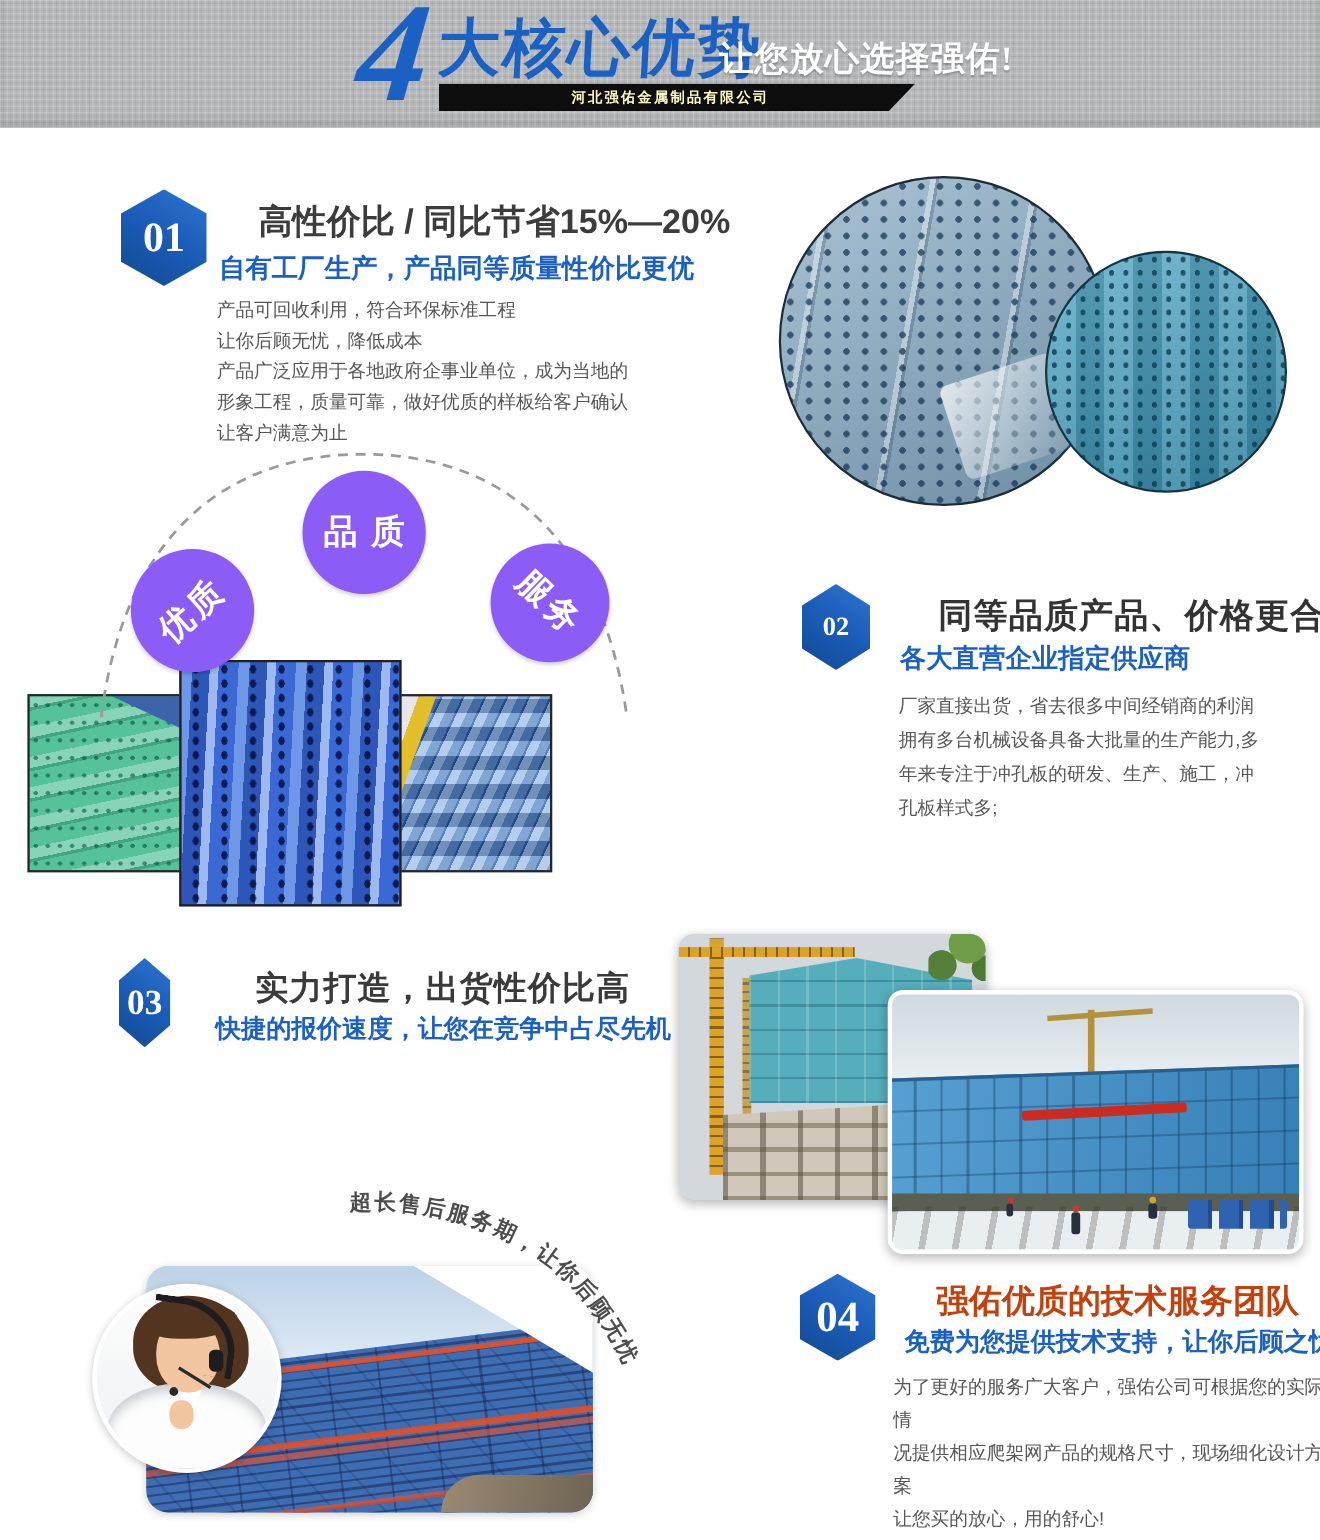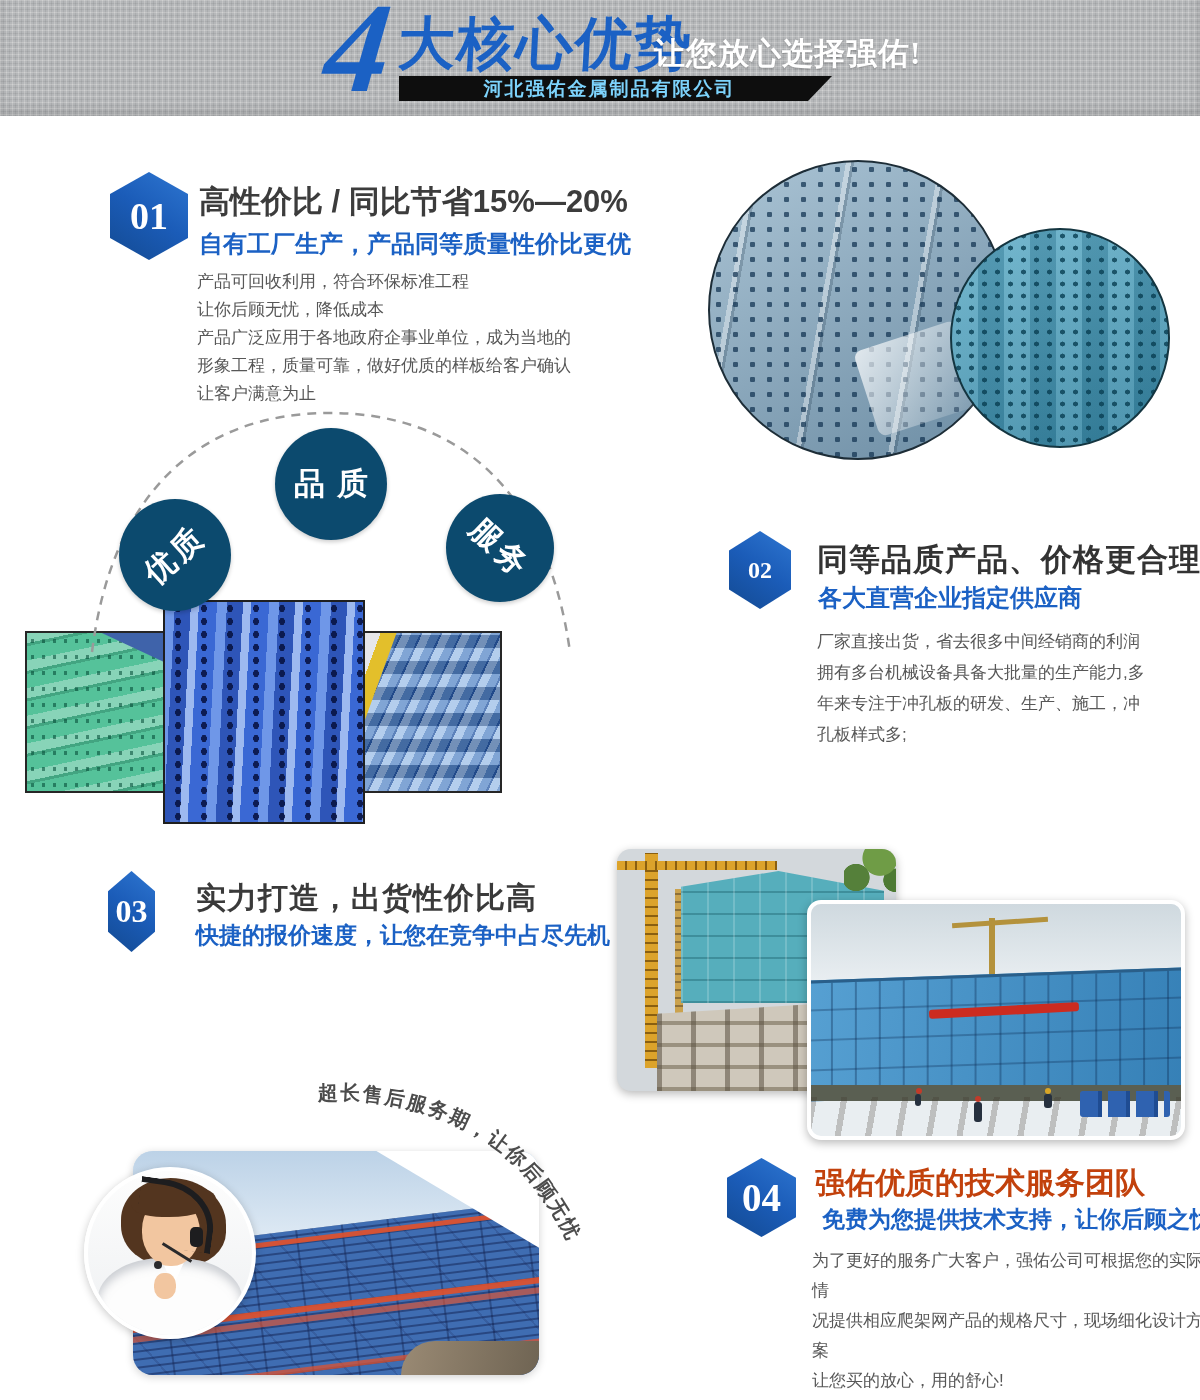--- a/index.html
+++ b/index.html
@@ -17,54 +17,54 @@
     box-shadow:inset 0 -6px 10px rgba(0,0,0,.10);z-index:1;}
   .big4{position:absolute;left:326px;top:-16px;font:italic 900 128px "Liberation Serif","DejaVu Serif",serif;
         color:#1b61c4;line-height:1;transform:skewX(-6deg);}
   .h-title{position:absolute;left:398px;top:6px;font:bold 57px "Liberation Serif","DejaVu Serif",serif;
         color:#1b61c4;letter-spacing:2px;transform:skewX(-3deg);white-space:nowrap;}
   .h-slogan{position:absolute;left:654px;top:33px;font:bold 31px "Liberation Serif","DejaVu Serif",serif;
         color:#ffffff;letter-spacing:1px;white-space:nowrap;text-shadow:0 1px 2px rgba(0,0,0,.25);}
   .ribbon{position:absolute;left:399px;top:76px;width:433px;height:25px;background:#0e0e0e;
         clip-path:polygon(0 0,100% 0,calc(100% - 24px) 100%,0 100%);
         display:flex;align-items:center;justify-content:center;}
-  .ribbon span{color:#7dd3fc;font-size:19px;font-weight:bold;letter-spacing:2px;padding-right:24px;margin-left:12px;}
+  .ribbon span{color:#fef9c3;font-size:13px;font-weight:bold;letter-spacing:2px;padding-right:24px;margin-left:12px;}
 
   
   .hex{position:absolute;display:flex;align-items:center;justify-content:center;
        clip-path:polygon(50% 0%,100% 25%,100% 75%,50% 100%,0% 75%,0% 25%);
        background:linear-gradient(215deg,#2e76d1 0%,#1b5cb8 48%,#134a92 100%);
        color:#fff;font-family:"Liberation Serif","DejaVu Serif",serif;font-weight:bold;z-index:4;}
   .hex01{left:110px;top:172px;width:78px;height:88px;font-size:38px;}
   .hex02{left:729px;top:531px;width:62px;height:78px;font-size:24px;}
   .hex03{left:108px;top:871px;width:47px;height:81px;font-size:32px;}
   .hex04{left:727px;top:1158px;width:69px;height:79px;font-size:39px;}
 
   
-  .sec-title{position:absolute;color:#3c3c3c;white-space:nowrap;font-weight:bold;}
+  .sec-title{position:absolute;color:#3c3c3c;white-space:nowrap;font-weight:bold;margin-left:36px;}
   .t-sans{font-family:"Liberation Sans","DejaVu Sans",sans-serif;}
   .t-serif{font-family:"Liberation Serif","DejaVu Serif",serif;}
   .sec-sub{position:absolute;color:#1b61c4;font-weight:bold;white-space:nowrap;
            font-family:"Liberation Serif","DejaVu Serif",serif;}
   .sec-body{position:absolute;color:#575757;font-size:17px;white-space:pre-line;}
   .t01{left:199px;top:181px;font-size:31px;}
   .st01{left:199px;top:228px;font-size:24px;}
   .b01{left:197px;top:268px;line-height:28px;width:410px;}
   .t02{left:817px;top:539px;font-size:31px;letter-spacing:1px;color:#333;}
   .st02{left:818px;top:582px;font-size:24px;text-align:center;}
   .b02{left:817px;top:626px;line-height:31px;width:395px;}
   .t03{left:196px;top:878px;font-size:30px;letter-spacing:1px;color:#3a3a3a;}
   .st03{left:196px;top:920px;font-size:23px;}
   .b03{left:196px;top:959px;line-height:30px;width:420px;}
   .t04{left:815px;top:1163px;font-size:30px;color:#c2410c;}
   .st04{left:822px;top:1204px;font-size:23px;}
   .b04{left:812px;top:1246px;line-height:30px;width:400px;}
 
   
-  .badge{position:absolute;border-radius:50%;background:#0c4a6e;display:flex;align-items:center;justify-content:center;
+  .badge{position:absolute;border-radius:50%;background:#8b5cf6;display:flex;align-items:center;justify-content:center;
          color:#fff;font-weight:bold;font-size:31px;z-index:8;box-shadow:0 2px 4px rgba(0,0,0,.2);}
   .badgeL{left:119px;top:499px;width:112px;height:112px;}
   .badgeL span{transform:rotate(-42deg);letter-spacing:4px;}
   .badgeT{left:275px;top:428px;width:112px;height:112px;}
   .badgeT span{letter-spacing:12px;padding-left:12px;}
   .badgeR{left:446px;top:494px;width:108px;height:108px;}
   .badgeR span{transform:rotate(44deg);letter-spacing:4px;}
 
   
   .circ{position:absolute;border-radius:50%;}

